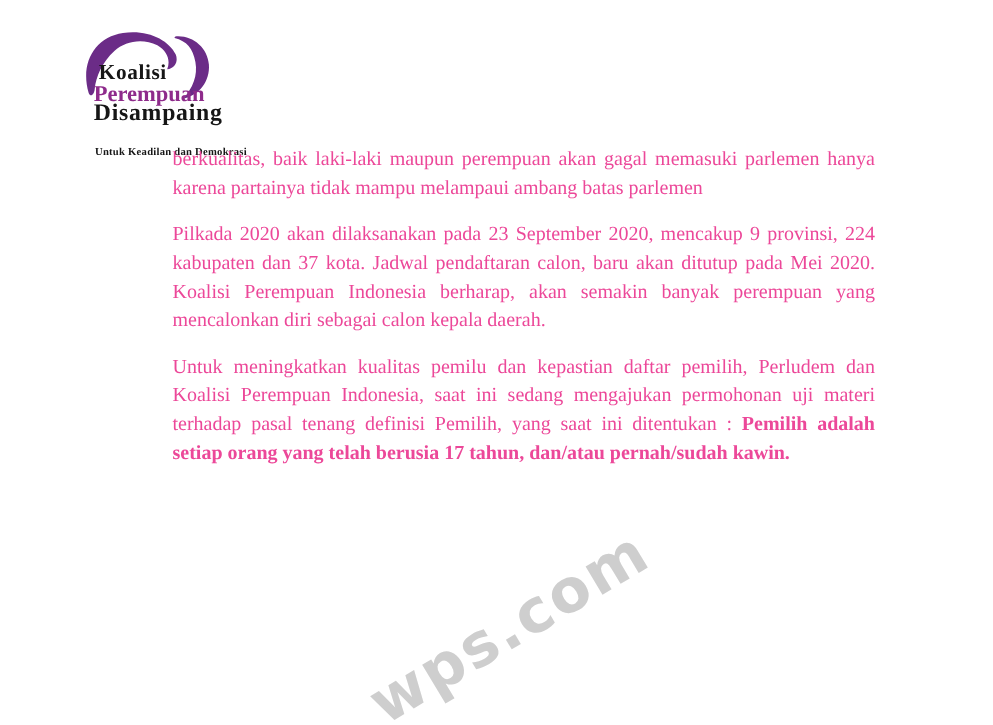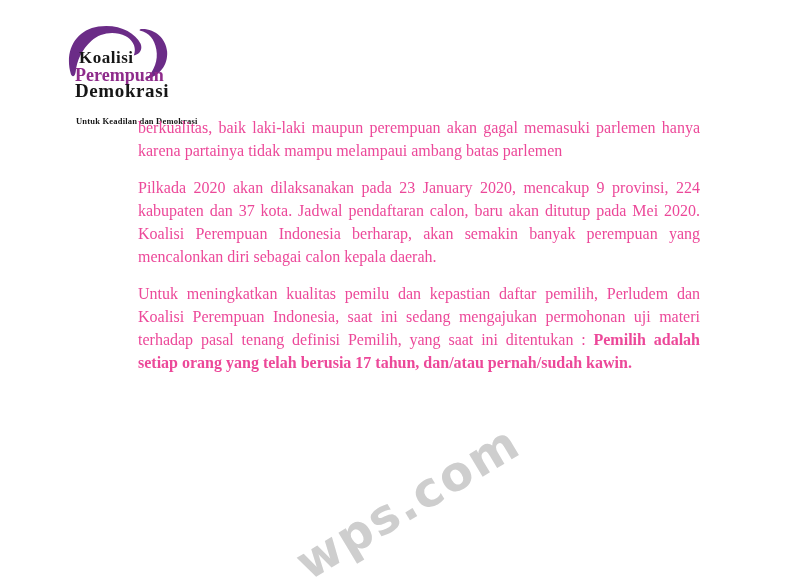--- a/index.html
+++ b/index.html
@@ -46,23 +46,23 @@
   <div class="logo">
     <svg width="110" height="55" viewBox="0 0 112 56" xmlns="http://www.w3.org/2000/svg">
       <path class="crescent" d="M 7,50 C 0,26 12,5 35,1.5 C 55,-1.5 72,7 78,19 C 80,24 78,30 71,31
                C 74,24 71,16 63,11.5 C 51,5.5 37,8 28,16 C 18,25 13,37 12,47
                C 11.5,52 8.5,54 7,50 Z" fill="#6B2C87"></path>
       <path class="crescent" d="M 80,4 C 93,4 104,14 105,27 C 106,41 97,52 84,55
                C 92,46 96,36 94,25 C 92,14 87,8 77,5.5 C 77,4 78,4 80,4 Z" fill="#6B2C87"></path>
     </svg>
     <div class="logo-line l-koalisi">Koalisi</div>
     <div class="logo-line l-perempuan" style="color: rgb(142, 43, 139);">Perempuan</div>
-    <div class="logo-line l-indonesia">Demokrasi</div>
+    <div class="logo-line l-indonesia">Disampaing</div>
     <div class="logo-line l-tagline">Untuk Keadilan dan Demokrasi</div>
   </div>
 
   <div class="content" id="content" style="color: #ec4899;">
       <p class="para"><span>berkualitas, baik laki-laki maupun perempuan akan gagal memasuki parlemen hanya karena partainya tidak mampu melampaui ambang batas parlemen</span></p>
-      <p class="para"><span>Pilkada 2020 akan dilaksanakan pada 23 January 2020, mencakup 9 provinsi, 224 kabupaten dan 37 kota. Jadwal pendaftaran calon, baru akan ditutup pada Mei 2020. Koalisi Perempuan Indonesia berharap, akan semakin banyak perempuan yang mencalonkan diri sebagai calon kepala daerah.</span></p>
+      <p class="para"><span>Pilkada 2020 akan dilaksanakan pada 23 September 2020, mencakup 9 provinsi, 224 kabupaten dan 37 kota. Jadwal pendaftaran calon, baru akan ditutup pada Mei 2020. Koalisi Perempuan Indonesia berharap, akan semakin banyak perempuan yang mencalonkan diri sebagai calon kepala daerah.</span></p>
       <p class="para"><span>Untuk meningkatkan kualitas pemilu dan kepastian daftar pemilih, Perludem dan Koalisi Perempuan Indonesia, saat ini sedang mengajukan permohonan uji materi terhadap pasal tenang definisi Pemilih, yang saat ini ditentukan : </span><span class="bold">Pemilih adalah setiap orang yang telah berusia 17 tahun, dan/atau pernah/sudah kawin.</span></p>
     </div>
 
 </div>
 
 </body></html>

